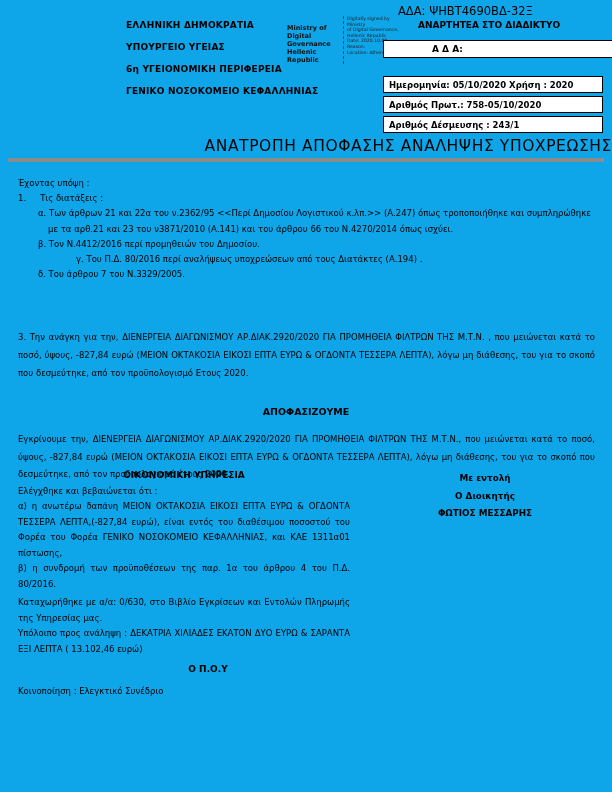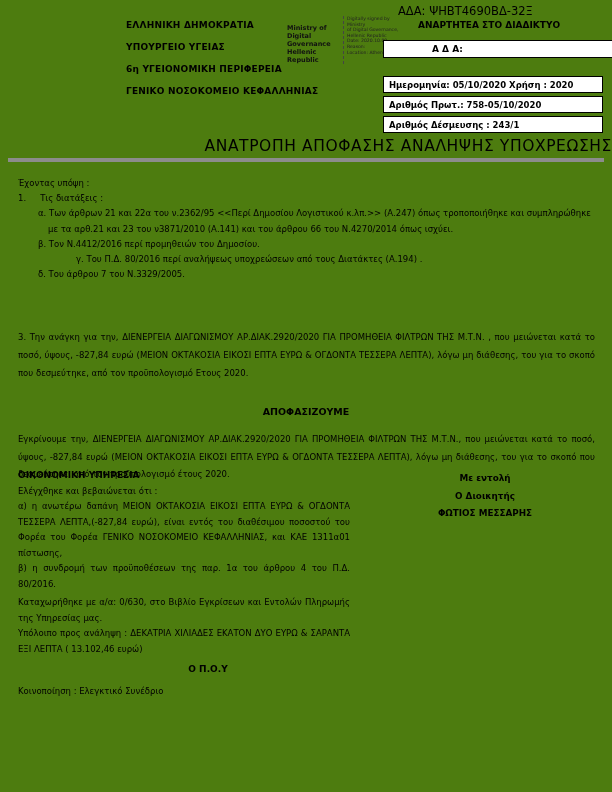--- a/index.html
+++ b/index.html
@@ -1,22 +1,22 @@
 <!DOCTYPE html>
 <html><head>
 <meta charset="utf-8">
 <style>
   html,body{margin:0;padding:0;background:#ffffff;}
   #page{
-    position:relative;width:612px;height:792px;background:#4d7c0f;
+    position:relative;width:612px;height:792px;background:#0ea5e9;
     font-family:"DejaVu Sans",sans-serif;color:#000;overflow:hidden;
     -webkit-font-smoothing:antialiased;
   }
   .abs{position:absolute;}
-  .b{font-weight:bold;}
+  .b{font-weight:bold;text-align:center;}
   .body-txt{font-size:8.5px;line-height:15px;}
   .just{text-align:justify;}
   .gap{display:inline-block;width:14px;}
   .hdr-line{font-size:9px;font-weight:bold;letter-spacing:0.2px;}
   .info-box{
     border:1.5px solid #000;background:#fff;z-index:5;
     display:flex;align-items:center;padding-left:5px;
     font-size:8.5px;font-weight:bold;
   }
   .stamp-auth{font-size:6.5px;font-weight:bold;line-height:8px;color:#111;margin-top:8px;}

